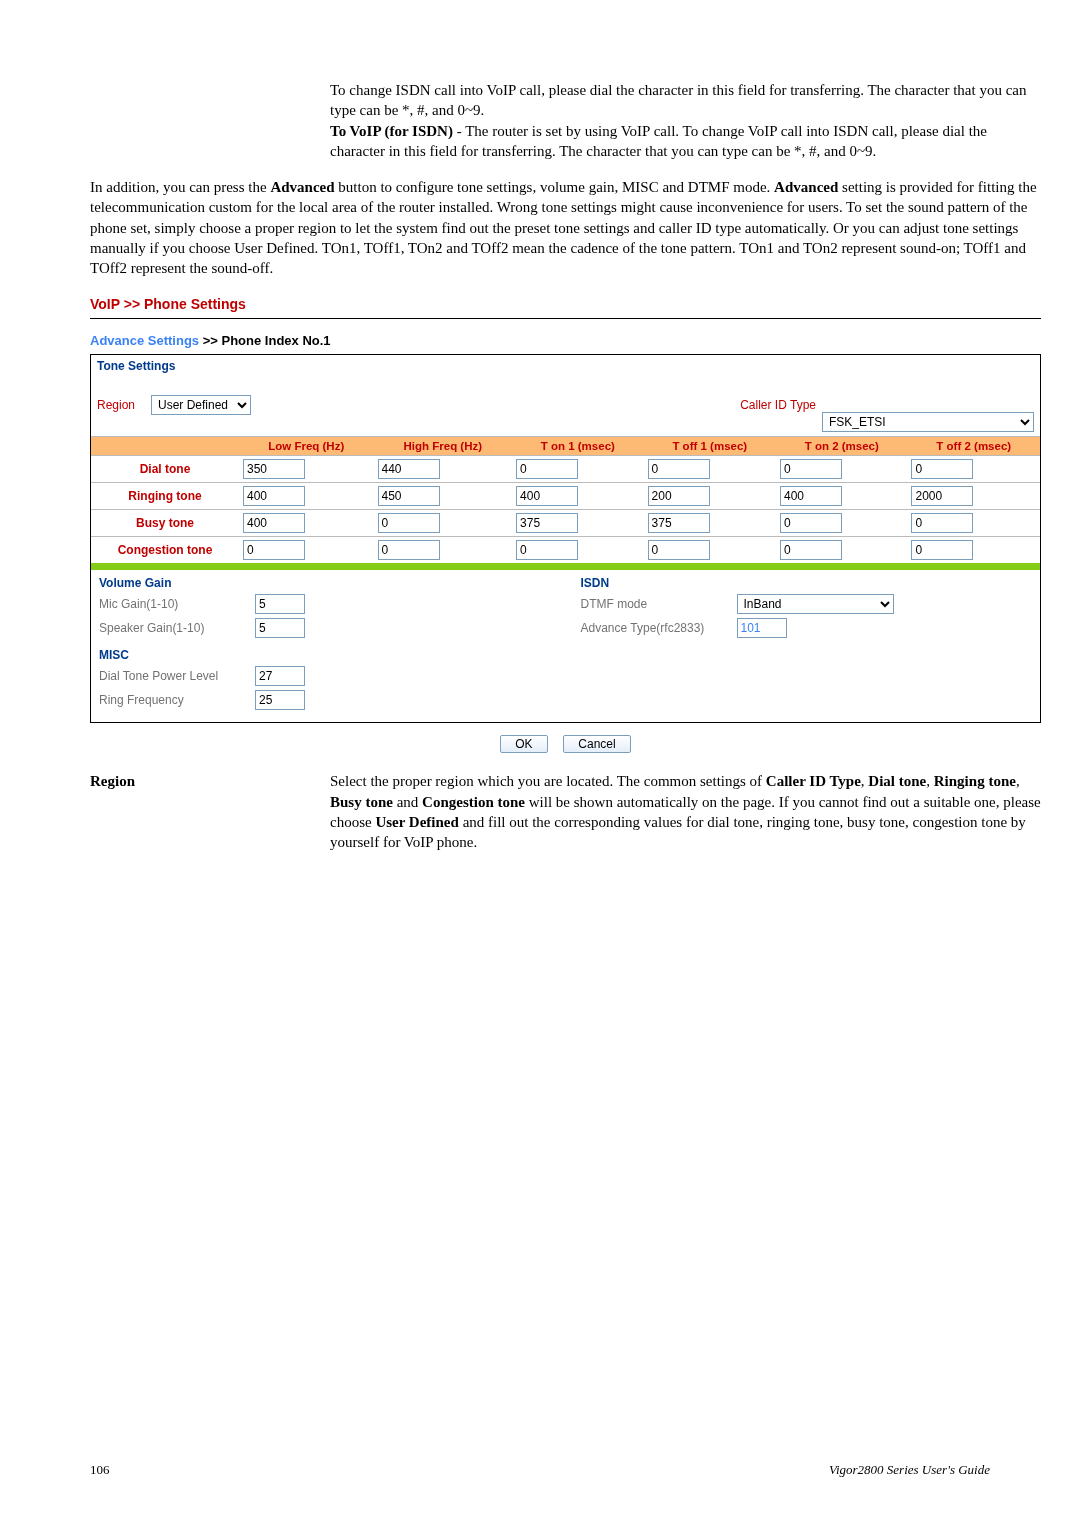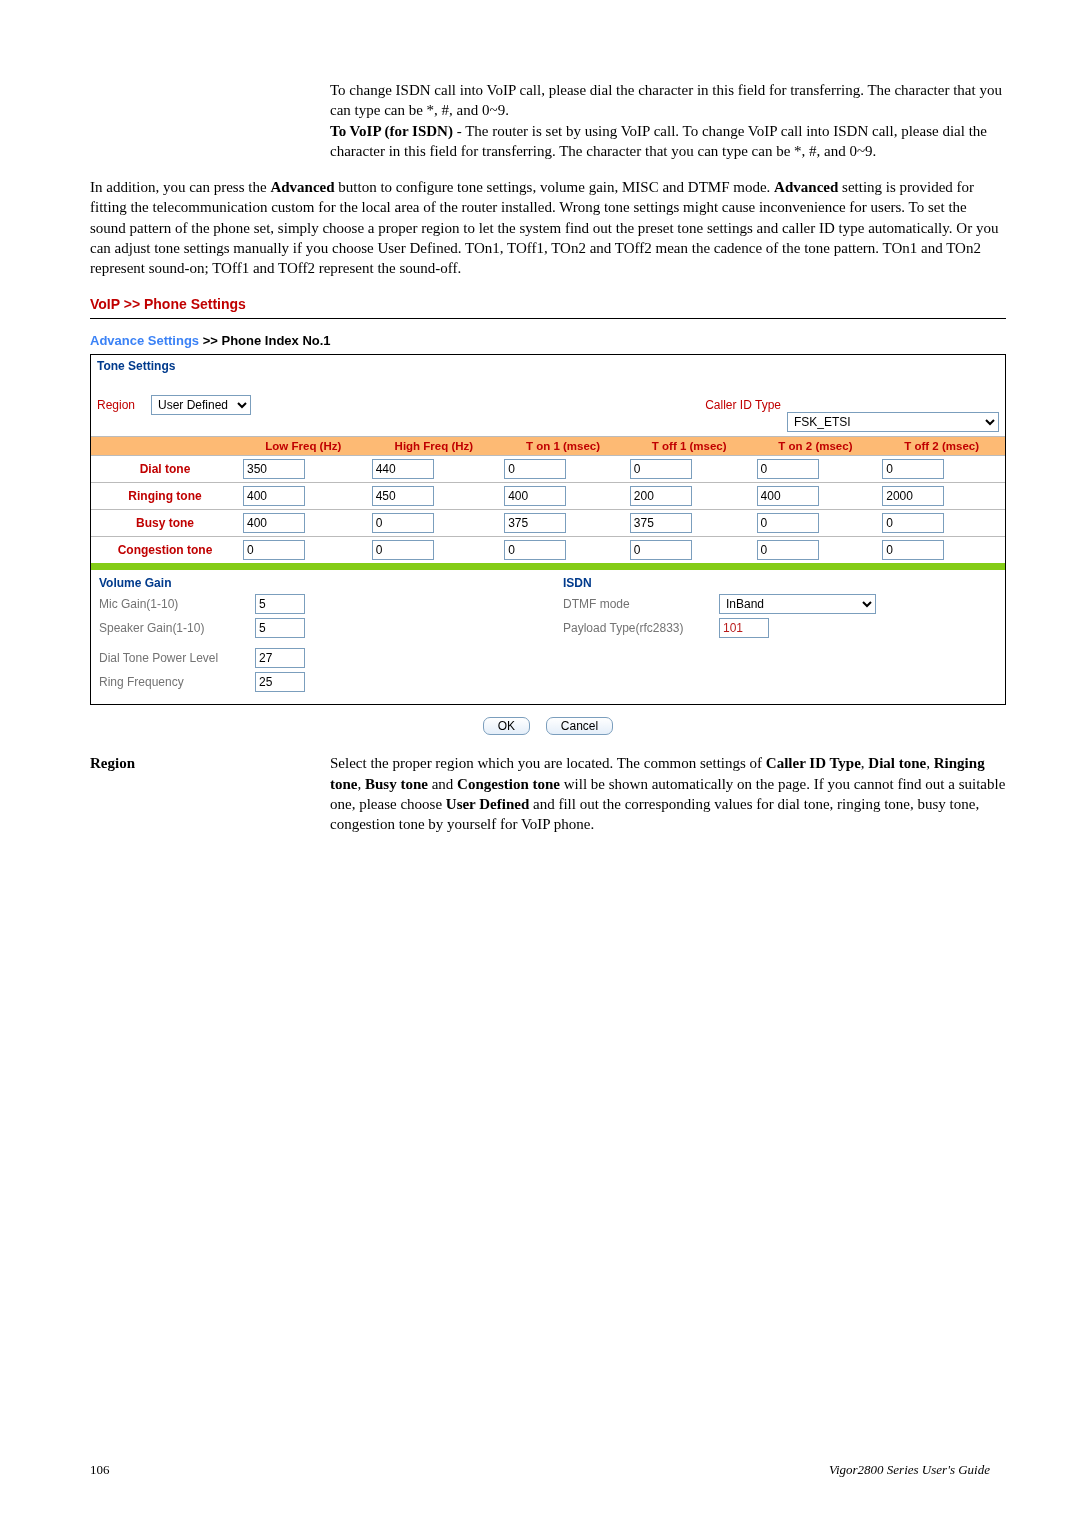--- a/index.html
+++ b/index.html
@@ -5,21 +5,21 @@
   body {
     margin: 0;
     padding: 0;
     font-family: "Times New Roman", serif;
     font-size: 15px;
     color: #000;
     background: #fff;
     width: 1080px;
   }
   .page {
-    padding: 80px 74px 60px 90px;
+    padding: 80px 39px 60px 90px;
     box-sizing: border-box;
     min-height: 1528px;
     position: relative;
   }
   .indent-block {
     margin-left: 240px;
     margin-bottom: 16px;
     line-height: 1.35;
   }
   .body-para {
@@ -120,21 +120,21 @@
   .btns {
     text-align: center;
     margin: 12px 0 18px 0;
   }
   .btn {
     font-family: Arial, sans-serif;
     font-size: 12px;
     border: 1px solid #7b9ebd;
     background: linear-gradient(#fff,#e4eef9);
     padding: 1px 14px;
-    border-radius: 7px;
+    border-radius: 2px;
     margin: 0 6px;
     cursor: pointer;
   }
   .term-row {
     display: flex;
     margin-top: 6px;
     line-height: 1.35;
   }
   .term-row .term {
     width: 240px;
@@ -253,27 +253,28 @@
       </div>
       <div class="sub-col">
         <div class="hdr">ISDN</div>
         <div class="sub-row">
           <label>DTMF mode</label>
           <select class="ui">
             <option>InBand</option>
           </select>
         </div>
         <div class="sub-row">
-          <label>Payload Type(rfc2833)</label>
-          <input class="ui" disabled="" style="color: #b91c1c; width: 50px;" value="101">
+          <label>Advance Type(rfc2833)</label>
+          <input class="ui" disabled="" style="color: #3b82f6; width: 50px;" value="101">
         </div>
       </div>
     </div>
 
     <div class="misc-section">
+      <div class="hdr">MISC</div>
       <div class="sub-row">
         <label>Dial Tone Power Level</label>
         <input class="ui" value="27" style="">
       </div>
       <div class="sub-row">
         <label>Ring Frequency</label>
         <input class="ui" value="25" style="">
       </div>
     </div>
   </div>

